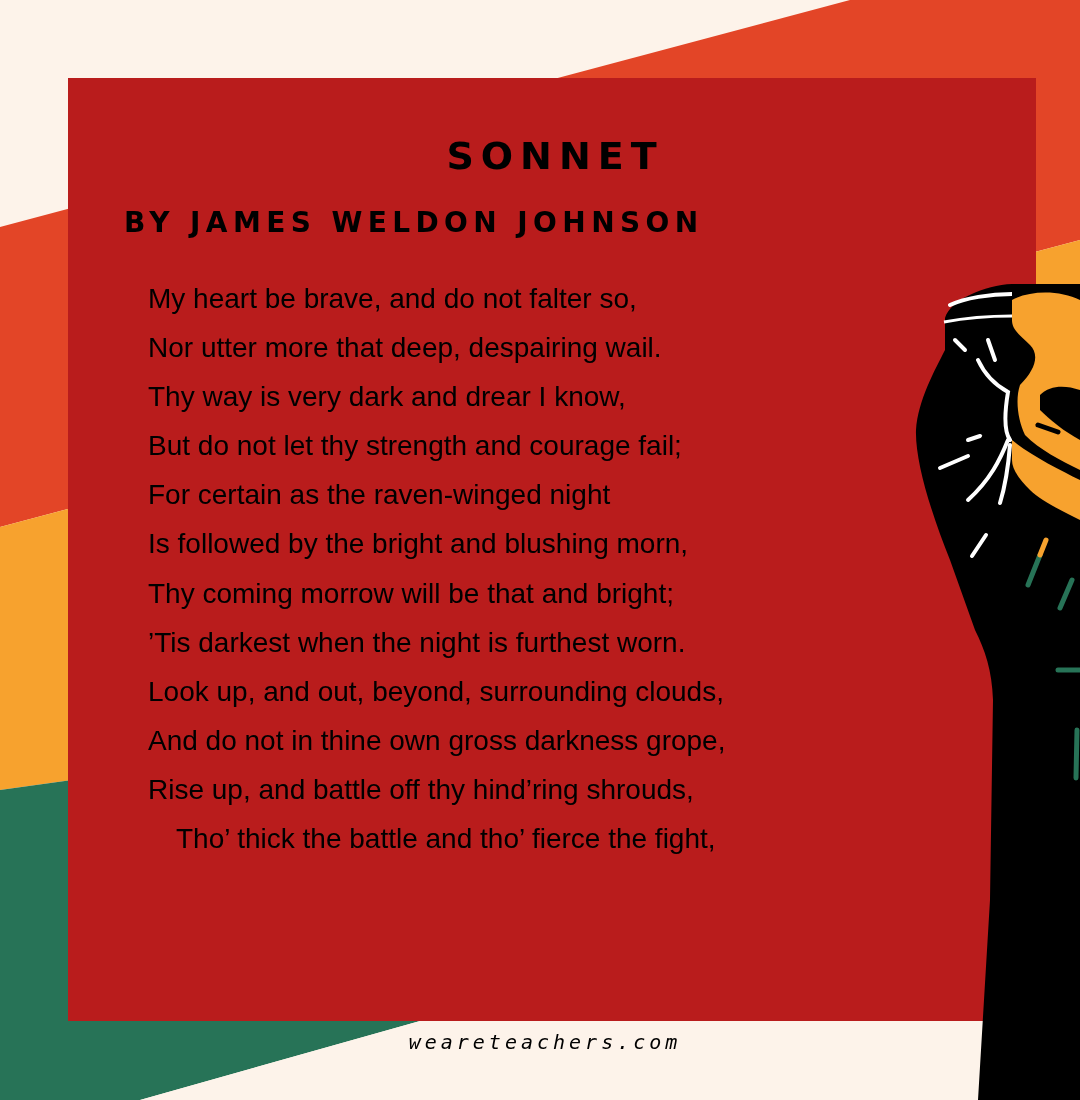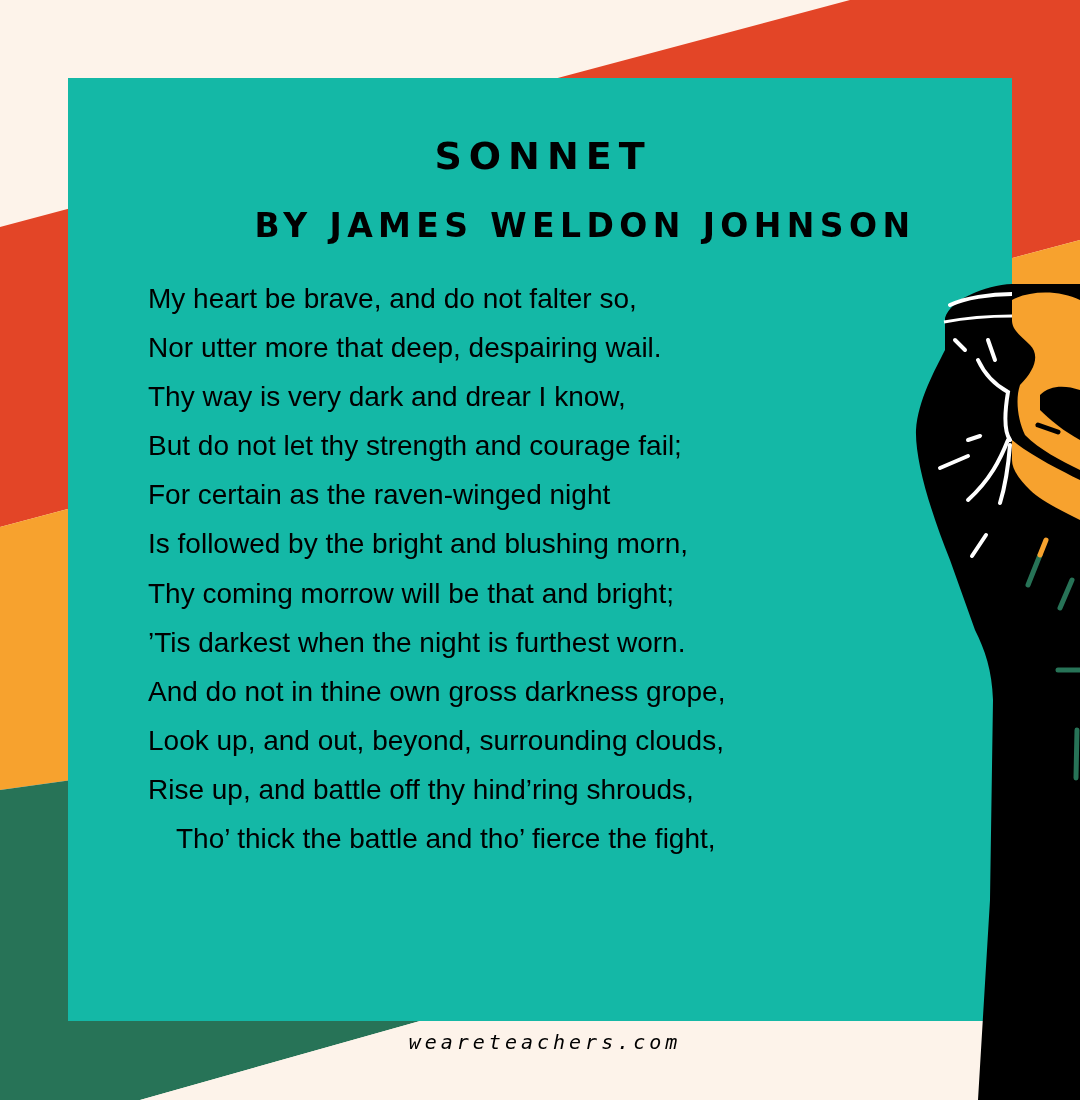--- a/index.html
+++ b/index.html
@@ -1,32 +1,33 @@
 <!DOCTYPE html>
 <html><head>
   <meta charset="utf-8">
   <style>
     html, body { margin: 0; padding: 0; }
     body { width: 1080px; height: 1100px; overflow: hidden; background: #fdf3ea; }
     .canvas { position: relative; width: 1080px; height: 1100px; overflow: hidden; background: #fdf3ea; }
     .bg-svg { position: absolute; left: 0; top: 0; width: 1080px; height: 1100px; }
     .card {
       position: absolute; left: 68px; top: 78px; width: 944px; height: 943px;
-      background: #14b8a6;
+      background: #b91c1c;
+      padding-left: 24px;
     }
     .title {
       position: absolute; left: 0; width: 100%; top: 56px; text-align: center;
       font-family: "DejaVu Sans", sans-serif; font-weight: bold;
       font-size: 38px; letter-spacing: 7px; color: #000;
       padding-left: 6px; box-sizing: border-box;
     }
     .byline {
-      position: absolute; left: 67px; width: 900px; top: 128px; text-align: center;
+      position: absolute; left: 56px; width: 900px; top: 128px; text-align: left;
       font-family: "DejaVu Sans", sans-serif; font-weight: bold;
-      font-size: 33px; letter-spacing: 5.4px; color: #000;
+      font-size: 28px; letter-spacing: 5.4px; color: #000;
     }
     .poem {
       position: absolute; left: 80px; top: 196px; margin: 0; padding: 0; list-style: none;
       font-family: "Liberation Sans", sans-serif; font-size: 28px; color: #000;
     }
     .poem li { height: 49.1px; line-height: 49.1px; white-space: nowrap; }
     .poem li.indent { padding-left: 28px; }
     .fist-svg { position: absolute; left: 0; top: 0; width: 1080px; height: 1100px; pointer-events: none; }
     .footer {
       position: absolute; left: 380px; top: 1030px; width: 330px; text-align: center;
@@ -56,22 +57,22 @@
     <div class="byline">BY JAMES WELDON JOHNSON</div>
     <ul class="poem">
       <li>My heart be brave, and do not falter so,</li>
       <li>Nor utter more that deep, despairing wail.</li>
       <li>Thy way is very dark and drear I know,</li>
       <li>But do not let thy strength and courage fail;</li>
       <li>For certain as the raven-winged night</li>
       <li>Is followed by the bright and blushing morn,</li>
       <li>Thy coming morrow will be that and bright;</li>
       <li>’Tis darkest when the night is furthest worn.</li>
+      <li>Look up, and out, beyond, surrounding clouds,</li>
       <li>And do not in thine own gross darkness grope,</li>
-      <li>Look up, and out, beyond, surrounding clouds,</li>
       <li>Rise up, and battle off thy hind’ring shrouds,</li>
       <li class="indent">Tho’ thick the battle and tho’ fierce the fight,</li>
     </ul>
   </div>
 
   <svg class="fist-svg" viewBox="0 0 1080 1100" xmlns="http://www.w3.org/2000/svg">
     <defs>
       <clipPath id="rightOfCard">
           <rect x="1012" y="0" width="68" height="1100"></rect>
         </clipPath>

